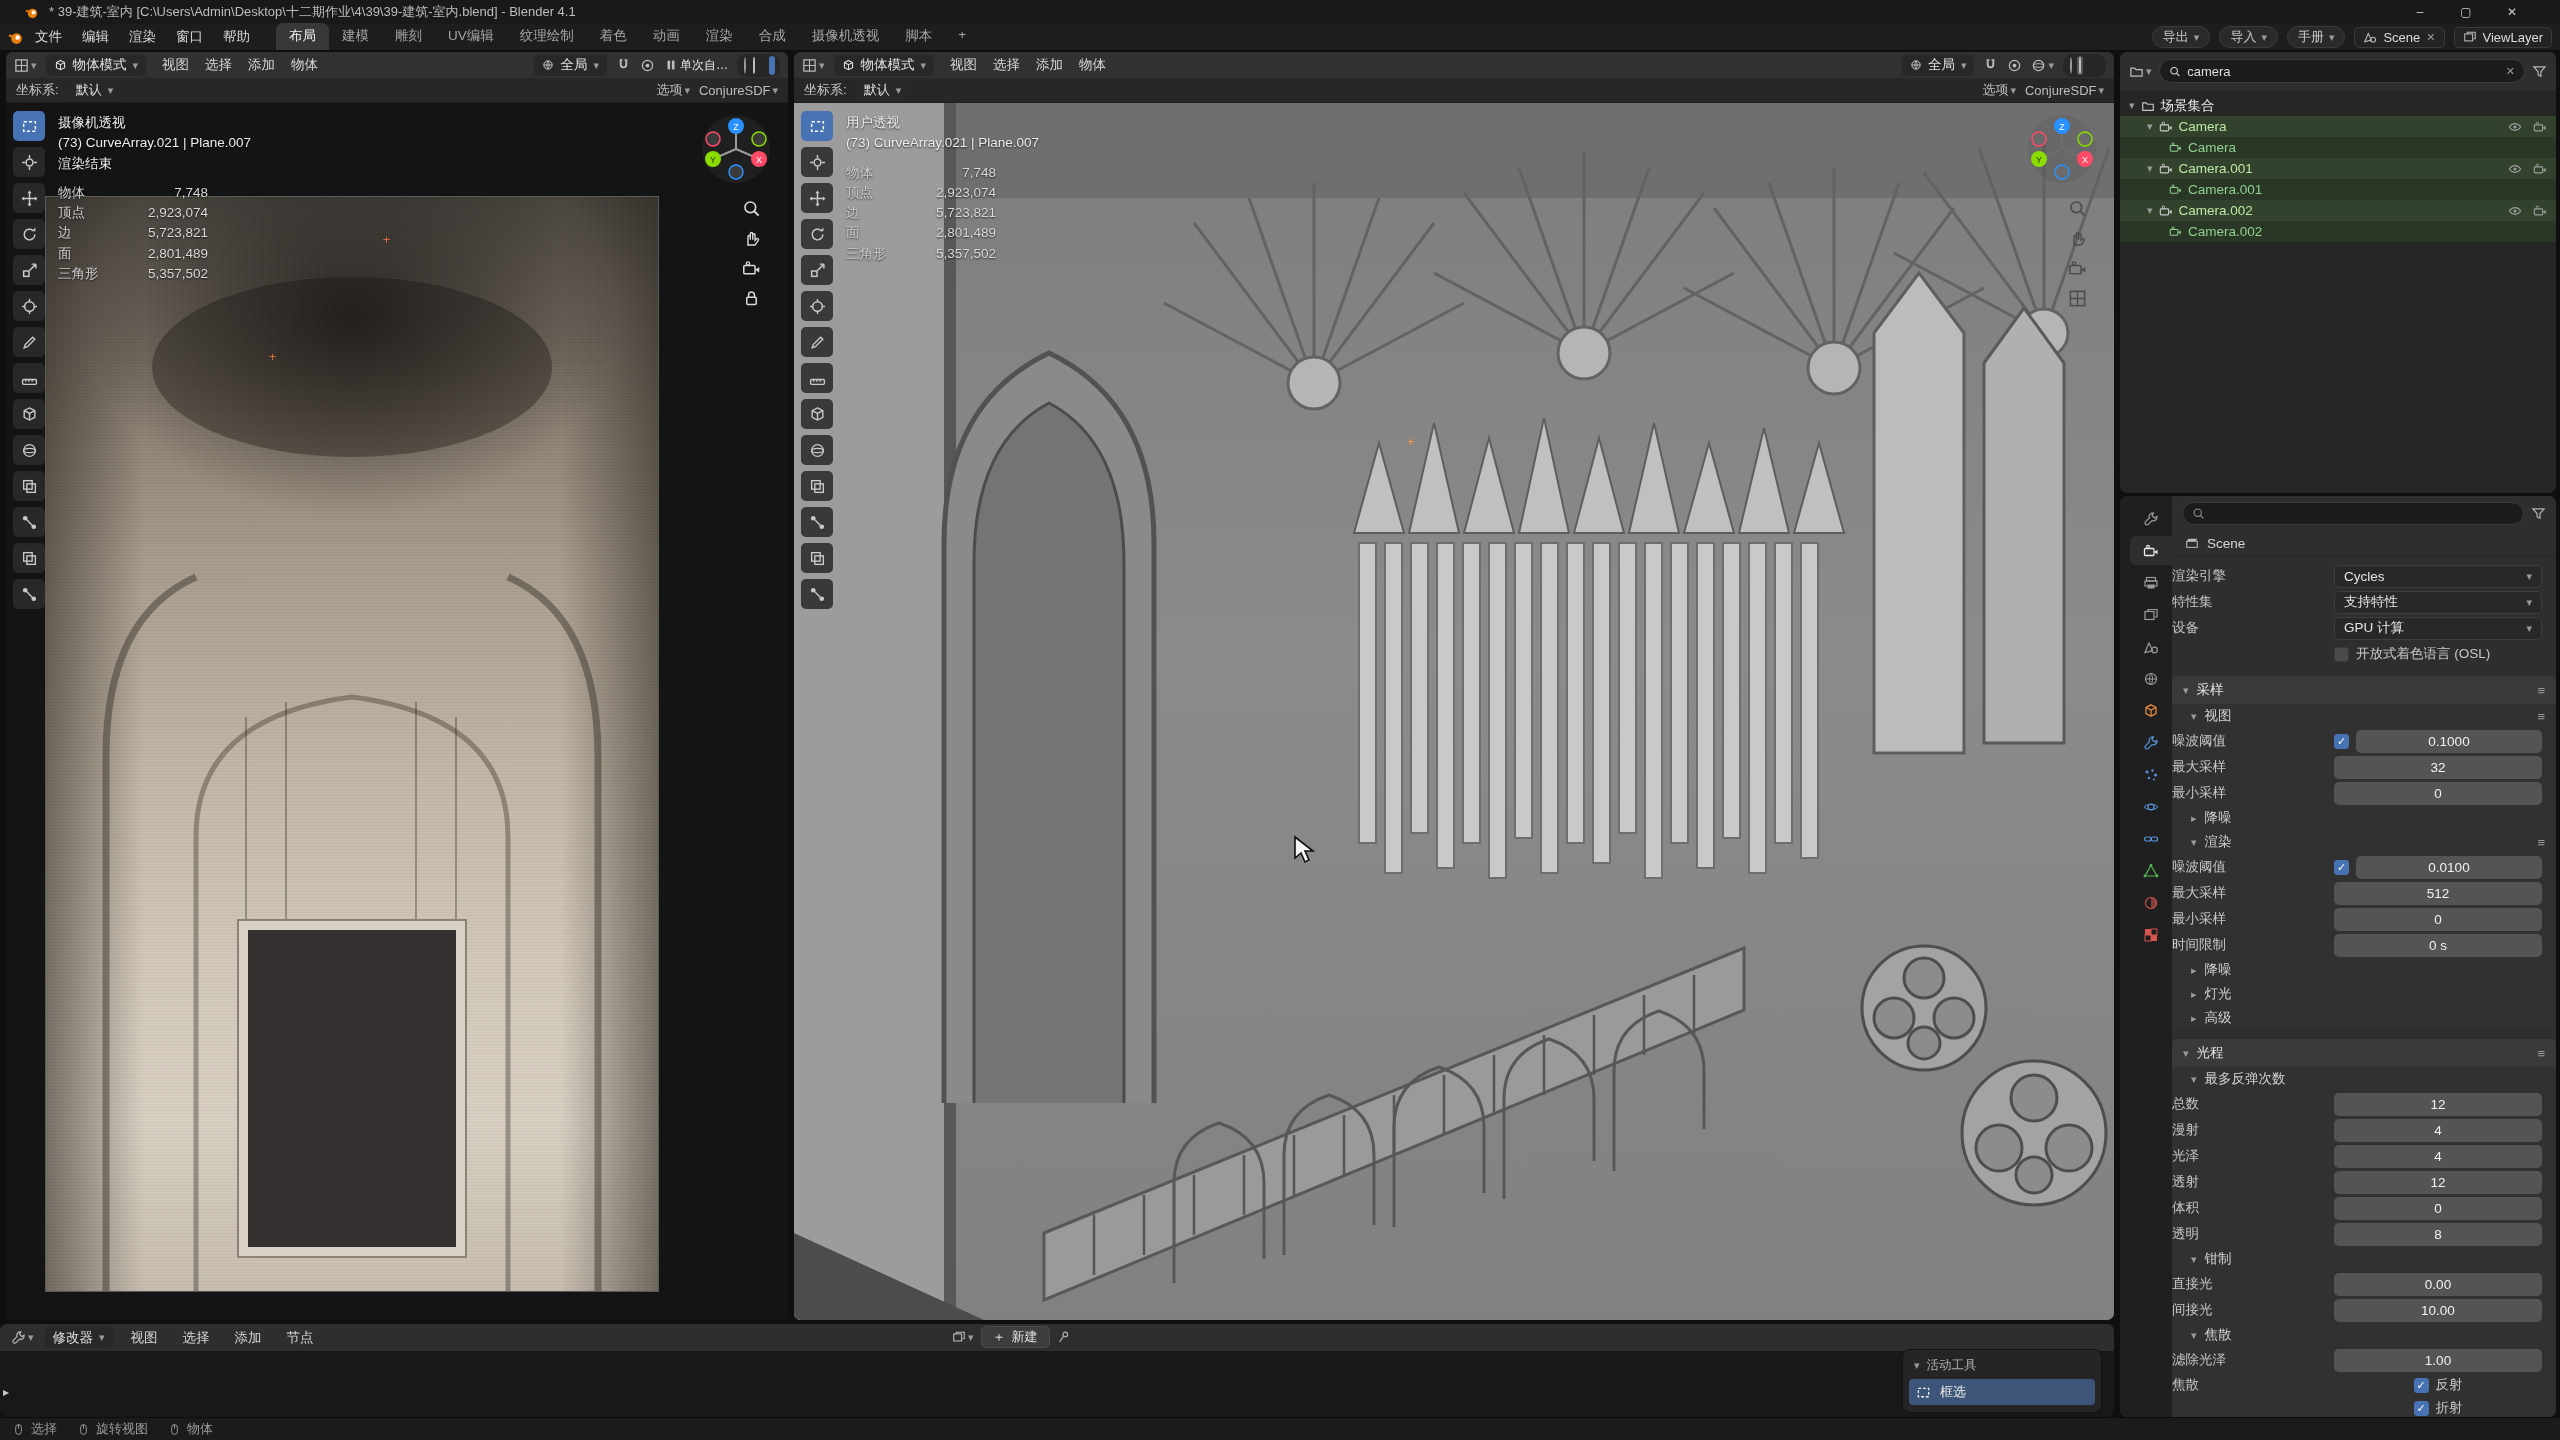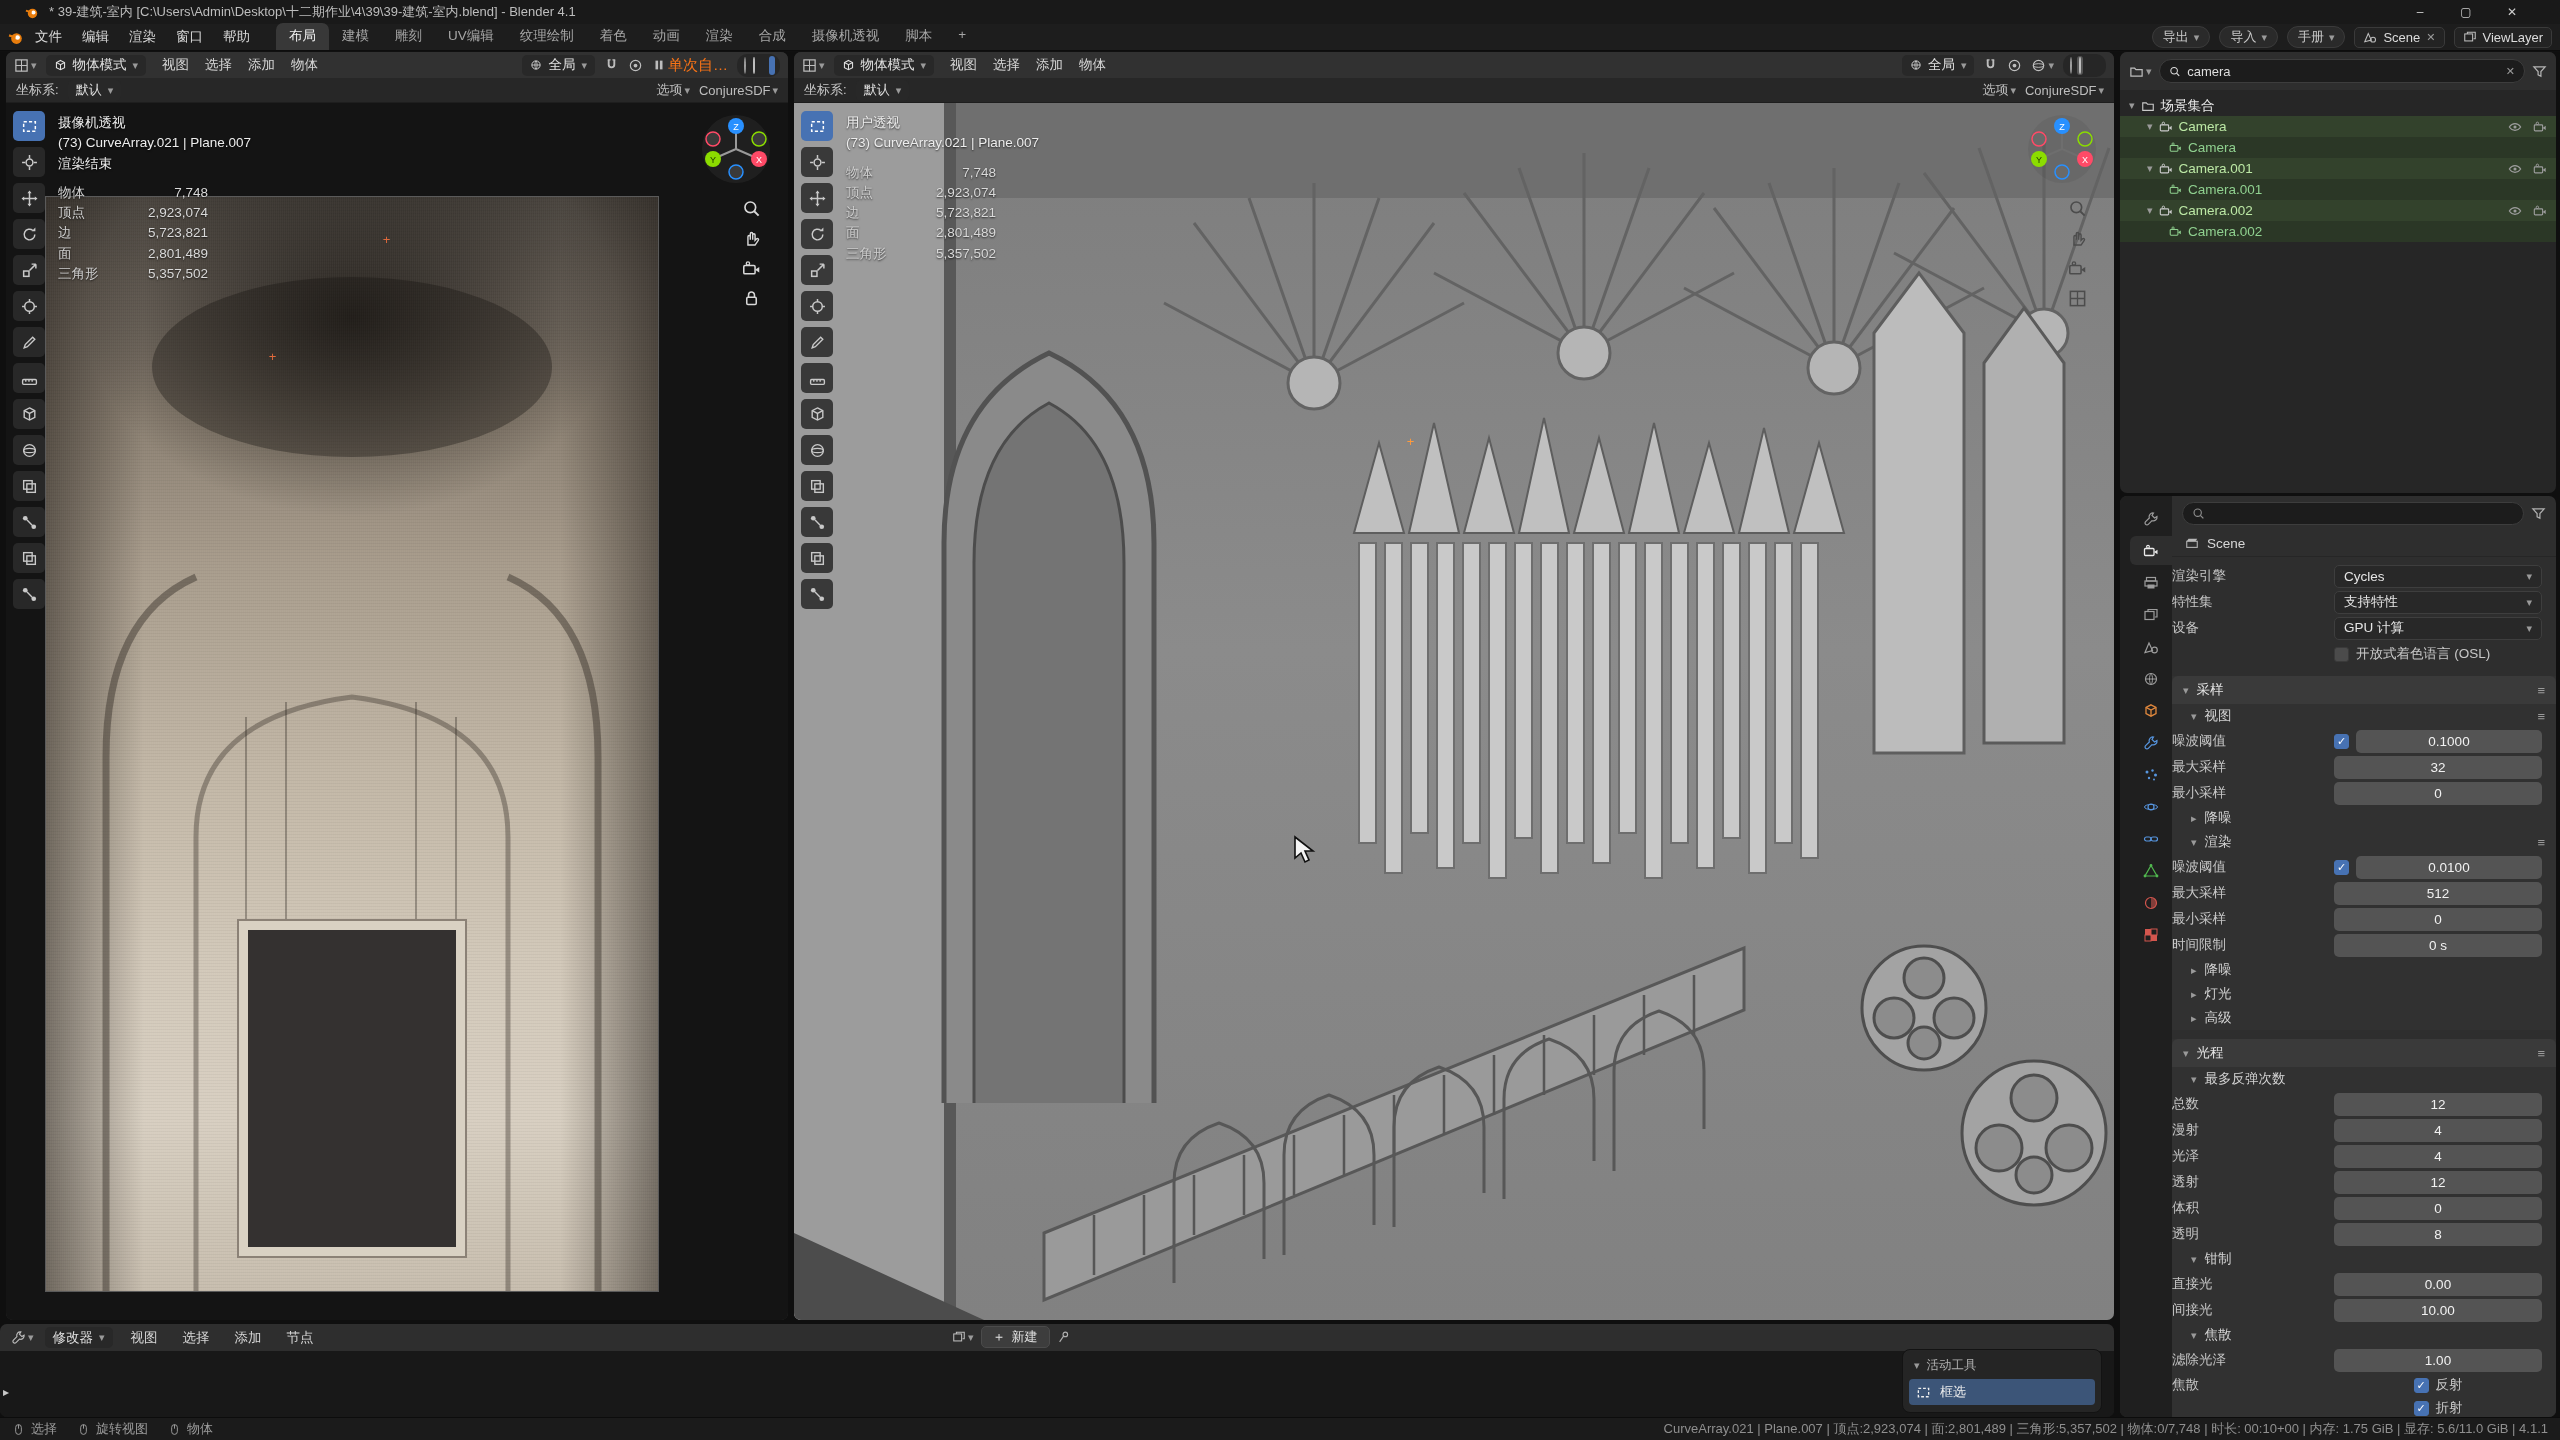--- a/index.html
+++ b/index.html
@@ -413,21 +413,21 @@
           </span>
         <span class="hicon">
             <svg class="ic" width="15" height="15" viewBox="0 0 16 16">
               <use href="#i-prop"></use>
             </svg>
           </span>
         <span class="hicon">
             <svg class="ic" width="14" height="14" viewBox="0 0 16 16">
               <use href="#i-pause"></use>
             </svg>
-            <span style="font-size:15px;color:#f97316">单次自…</span>
+            <span style="font-size:12px;color:#e5e5e5">单次自…</span>
           </span>
         <span class="shading">
           <span class="sphere-wrap"><span class="sphere"></span></span>
           <span class="sphere-wrap"><span class="sphere solid"></span></span>
           <span class="sphere-wrap"><span class="sphere material"></span></span>
           <span class="sphere-wrap active"><span class="sphere rendered"></span></span>
         </span>
       </div>
       <div class="vp-tools">
         <span>坐标系:</span>
@@ -1349,15 +1349,14 @@
           <use href="#i-mouse"></use>
         </svg>
         <span>旋转视图</span>
       </span>
     <span class="hint">
         <svg class="ic" width="13" height="13" viewBox="0 0 16 16">
           <use href="#i-mouse"></use>
         </svg>
         <span>物体</span>
       </span>
-    <span class="sb-info">CurveArray.021 | Plane.007 | 顶点:2,923,074 | 面:2,801,489 | 三角形:5,357,502 | 物体:0/7,748 | 时长: 00:10+00 | 内存: 1.75 GiB | 显存: 5.6/11.0 GiB | 4.1.1</span>
   </div>
 </div>
 
 </body></html>

